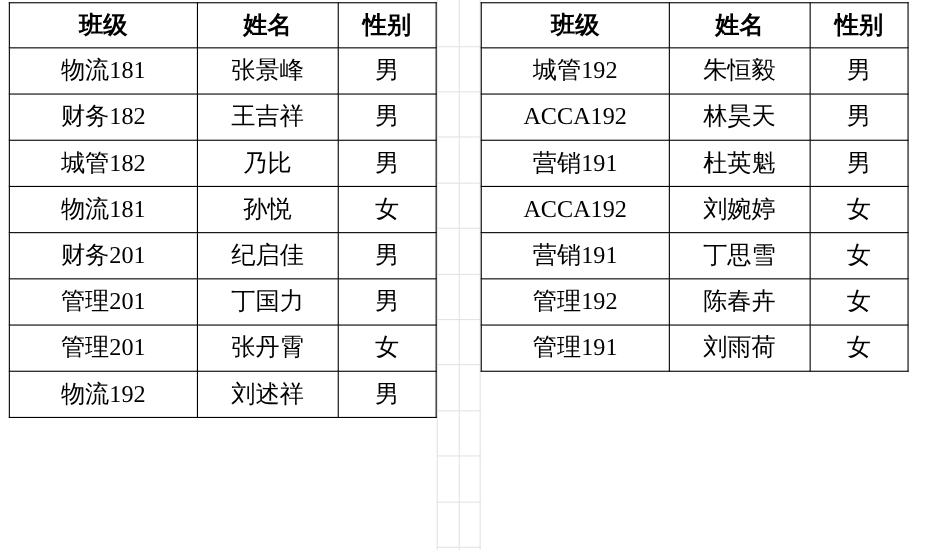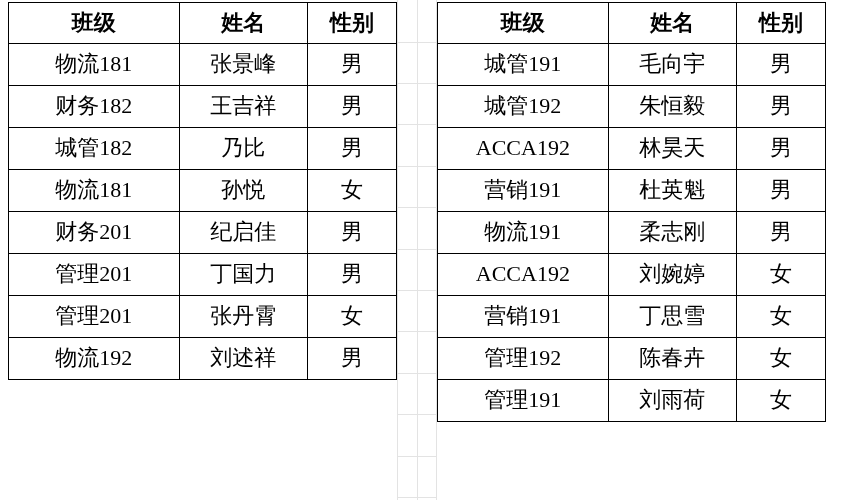--- a/index.html
+++ b/index.html
@@ -175,42 +175,32 @@
         </colgroup>
         <thead>
           <tr>
             <th>班级</th>
             <th>姓名</th>
             <th>性别</th>
           </tr>
         </thead>
         <tbody>
           <tr>
-            <td>城管191</td>
-            <td>毛向宇</td>
-            <td>男</td>
-          </tr>
-          <tr>
             <td>城管192</td>
             <td>朱恒毅</td>
             <td>男</td>
           </tr>
           <tr>
             <td>ACCA192</td>
             <td>林昊天</td>
             <td>男</td>
           </tr>
           <tr>
             <td>营销191</td>
             <td>杜英魁</td>
-            <td>男</td>
-          </tr>
-          <tr>
-            <td>物流191</td>
-            <td>柔志刚</td>
             <td>男</td>
           </tr>
           <tr>
             <td>ACCA192</td>
             <td>刘婉婷</td>
             <td>女</td>
           </tr>
           <tr>
             <td>营销191</td>
             <td>丁思雪</td>

